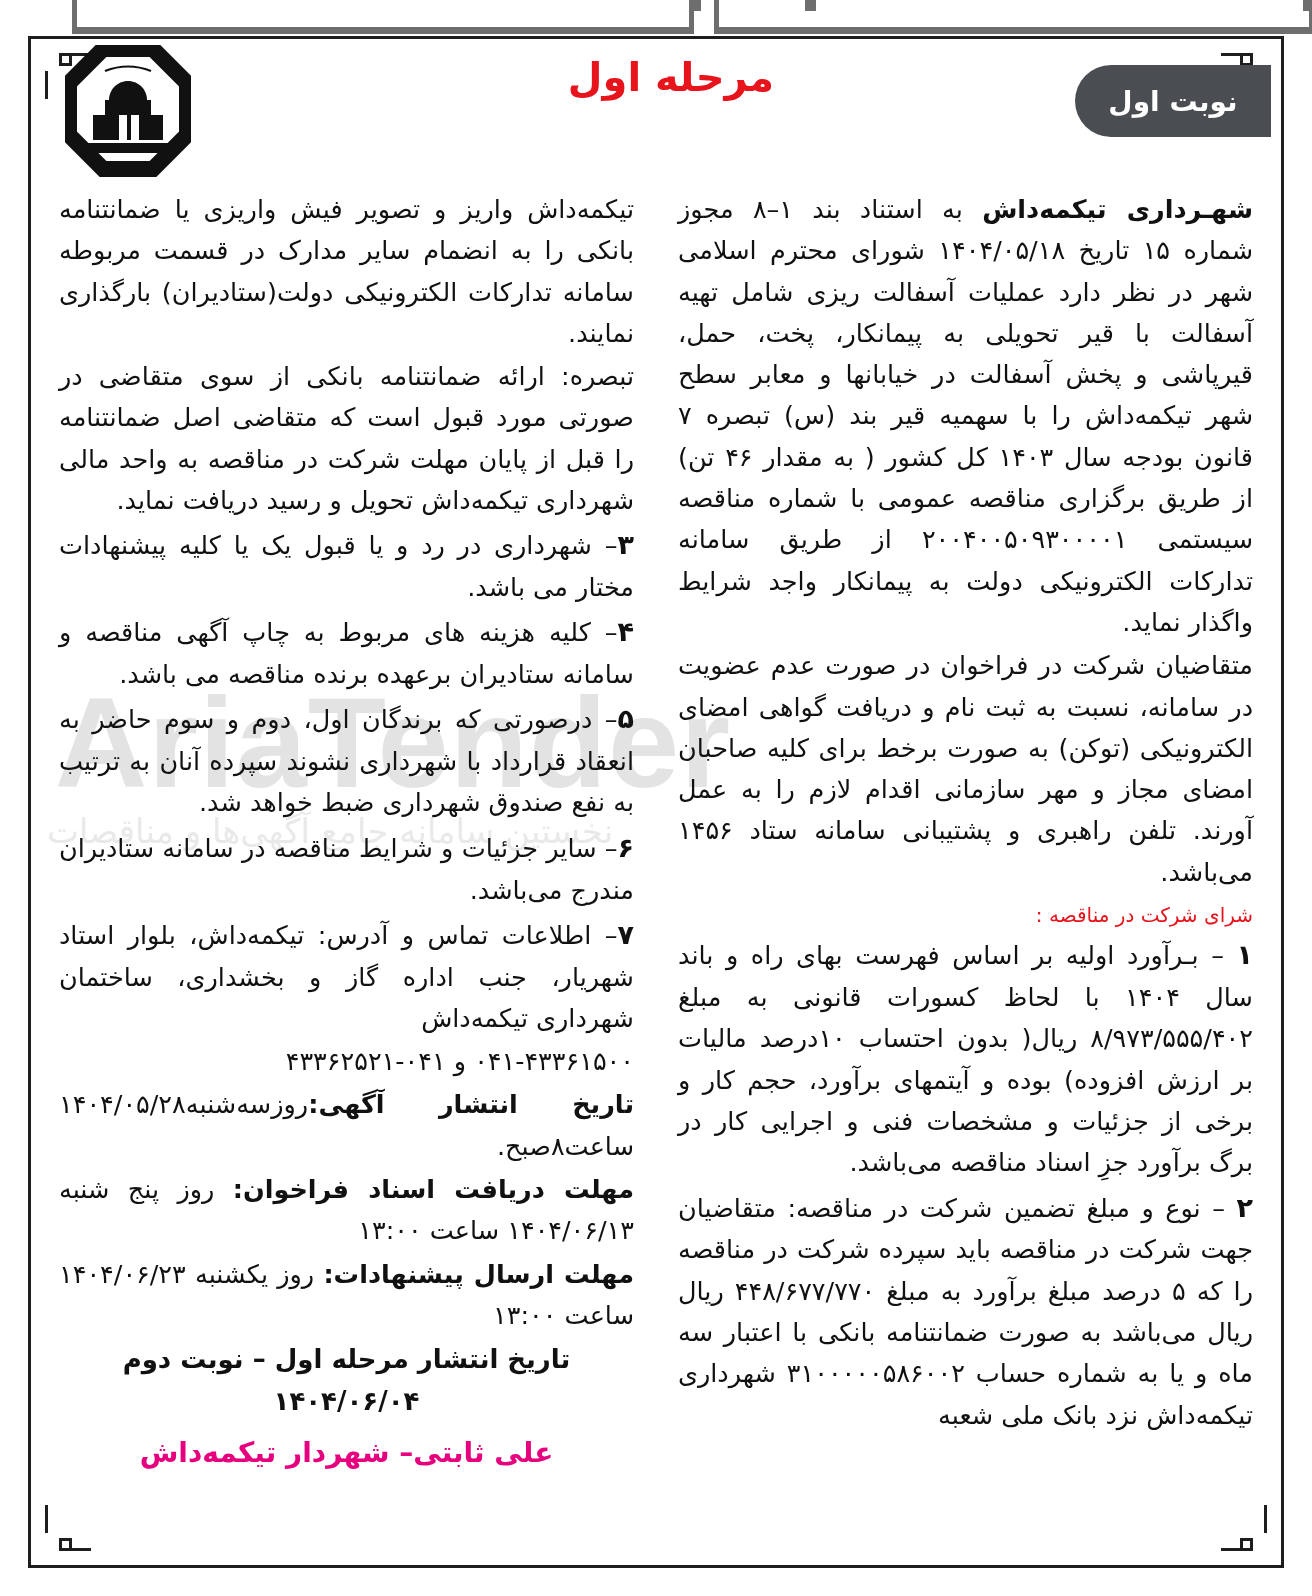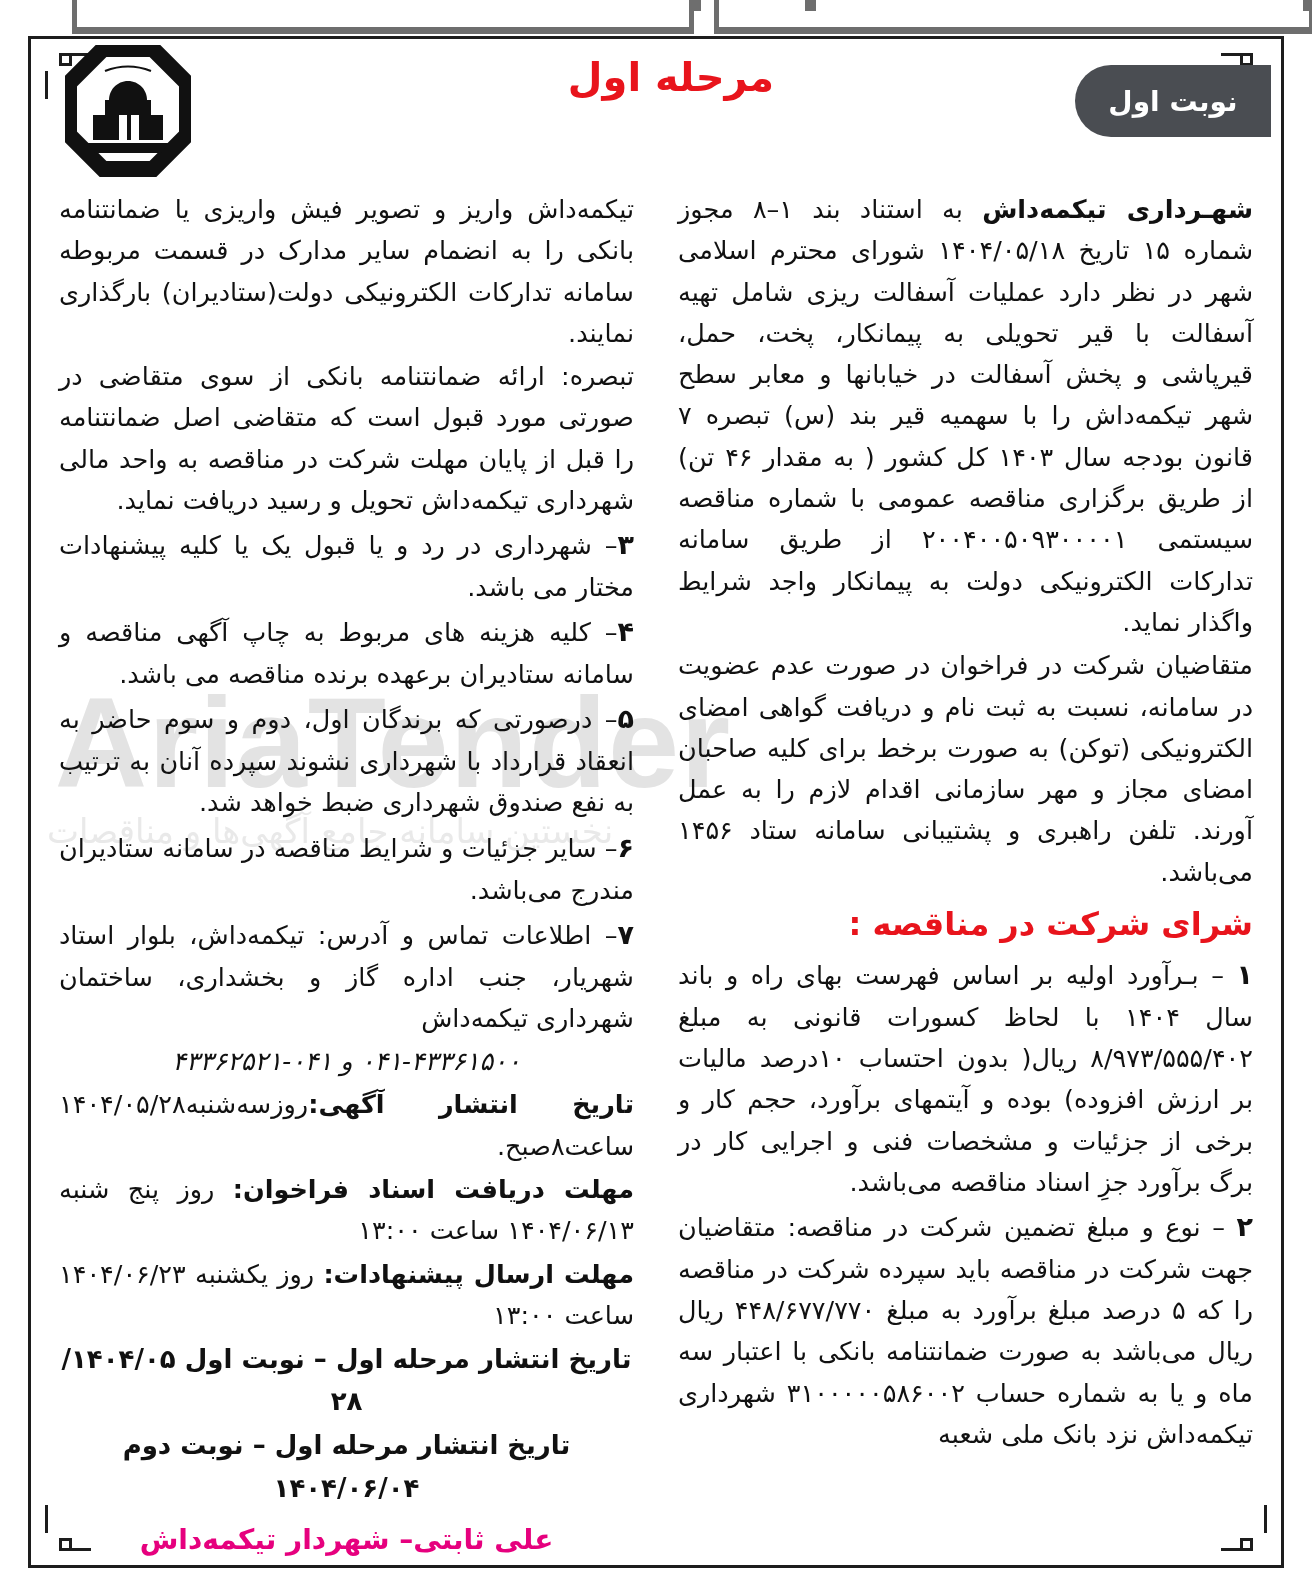--- a/index.html
+++ b/index.html
@@ -180,22 +180,22 @@
     text-justify: inter-word;
   }
   .col.right { padding-left: 22px; }
   .col.left  { padding-right: 22px; }
 
   p.para { margin: 0 0 2px 0; }
   .bold { font-weight: 700; }
 
   .sec-head {
     color: #e8141c;
-    font-weight: 700;
-    font-size: 32px;
+    font-weight: 400;
+    font-size: 20px;
     margin: 6px 0 2px 0;
     text-align: right;
   }
   .num {
     font-weight: 700;
     font-size: 27px;
   }
   .url {
     font-family: "Liberation Serif", "DejaVu Serif", serif;
     direction: ltr;
@@ -336,34 +336,33 @@
       <p class="para">
         <span class="num">۵</span><span>– درصورتی که برندگان اول، دوم و سوم حاضر به انعقاد قرارداد با شهرداری نشوند سپرده آنان به ترتیب به نفع صندوق شهرداری ضبط خواهد شد.</span>
       </p>
       <p class="para">
         <span class="num">۶</span><span>– سایر جزئیات و شرایط مناقصه در سامانه ستادیران مندرج می‌باشد.</span>
       </p>
       <p class="para">
         <span class="num">۷</span><span>– اطلاعات تماس و آدرس: تیکمه‌داش، بلوار استاد شهریار، جنب اداره گاز و بخشداری، ساختمان شهرداری تیکمه‌داش</span>
       </p>
 
-      <p class="para" style="text-align:center;font-style:italic;">۰۴۱-۴۳۳۶۱۵۰۰ و ۰۴۱-۴۳۳۶۲۵۲۱</p>
+      <p class="para" style="">۰۴۱-۴۳۳۶۱۵۰۰ و ۰۴۱-۴۳۳۶۲۵۲۱</p>
 
 
       <p class="para date-row">
         <span class="date-lbl">تاریخ انتشار آگهی:</span><span>روزسه‌شنبه۱۴۰۴/۰۵/۲۸ ساعت۸صبح.</span>
       </p>
       <p class="para date-row">
         <span class="date-lbl">مهلت دریافت اسناد فراخوان:</span><span> روز پنج شنبه ۱۴۰۴/۰۶/۱۳ ساعت ۱۳:۰۰</span>
       </p>
       <p class="para date-row">
         <span class="date-lbl">مهلت ارسال پیشنهادات:</span><span> روز یکشنبه ۱۴۰۴/۰۶/۲۳ ساعت ۱۳:۰۰</span>
       </p>
 
-      <p class="pub-line">تاریخ انتشار مرحله اول – نوبت اول ۱۴۰۴/۰۵/ ۲۸</p>
       <p class="pub-line">تاریخ انتشار مرحله اول – نوبت دوم ۱۴۰۴/۰۶/۰۴</p>
 
       <div class="signature">علی ثابتی– شهردار تیکمه‌داش</div>
 
     </div>
 
   </div>
 
 </div>
 

